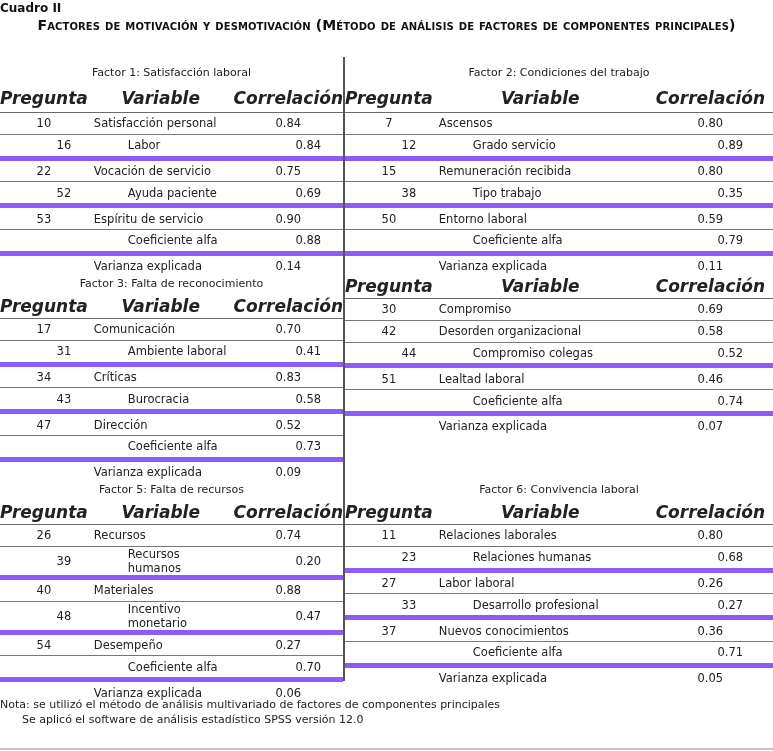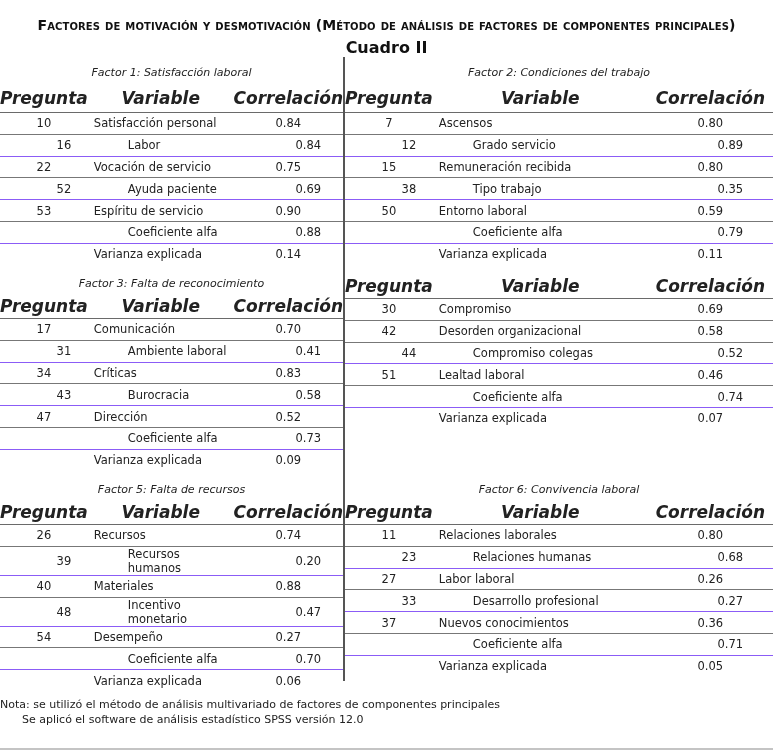--- a/index.html
+++ b/index.html
@@ -2,54 +2,54 @@
 <html><head>
 <meta charset="utf-8">
 <style>
   html, body { margin: 0; padding: 0; background: #ffffff; }
   body {
     width: 773px; height: 751px; position: relative; overflow: hidden;
     font-family: "DejaVu Sans", "Liberation Sans", sans-serif;
     color: #222222;
   }
   .caption-num {
-    position: absolute; top: 0; left: 0; width: 773px; text-align: center;
-    font-size: 16px; font-weight: bold; line-height: 16px; color: #111; margin-top: 40px;
+    position: absolute; top: 0; left: 0; width: 773px; text-align: left;
+    font-size: 12px; font-weight: bold; line-height: 16px; color: #111;
   }
   .caption-title {
     position: absolute; top: 15px; left: 0; width: 773px; text-align: center;
     font-size: 14px; font-weight: bold; letter-spacing: 0.1px; color: #111;
     font-variant: small-caps; line-height: 20px;
   }
   .vdivider {
     position: absolute; left: 343px; top: 57px; width: 2px; height: 624px;
     background: #555555;
   }
   .panel { position: absolute; }
   .panel.left { left: 0; width: 343px; }
   .panel.right { left: 345px; width: 428px; }
   .panel.row1 { top: 62px; }
   .panel.row2 { top: 274px; }
   .panel.row3 { top: 480px; }
   .factor-title {
-    text-align: center; font-style: italic; font-size: 11px; color: #222;
+    text-align: center; font-size: 11px; color: #222;
     height: 20px; line-height: 20px;
   }
   .panel.row1 .factor-title { height: 22px; line-height: 22px; }
   table { border-collapse: collapse; width: 100%; }
   th {
     font-style: italic; font-weight: bold; font-size: 17px; color: #222;
     height: 24px; padding: 0; border-bottom: 1px solid #6a6a6a;
   }
   .panel.row1 th { height: 28px; }
   td {
     font-size: 11.5px; color: #222; height: 20.8px; padding: 0;
     border-bottom: 1px solid #777777;
   }
-  tr.alt td { border-bottom: 1px solid #8b5cf6; padding-left: 40px; }
+  tr.alt td { border-bottom: 5px solid #8b5cf6; padding-left: 40px; }
   tr.last td { border-bottom: none; }
   .left col.c1 { width: 68px; }
   .left col.c2 { width: 170px; }
   .left col.c3 { width: 105px; }
   .right col.c1 { width: 82px; }
   .right col.c2 { width: 220px; }
   .right col.c3 { width: 126px; }
   td.q, th.q { text-align: center; }
   td.v { text-align: left; padding-left: 6px; }
   th.v { text-align: center; }

